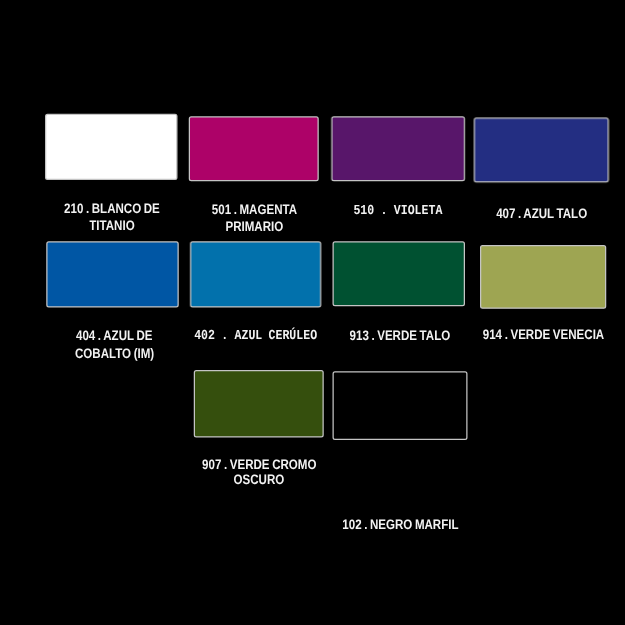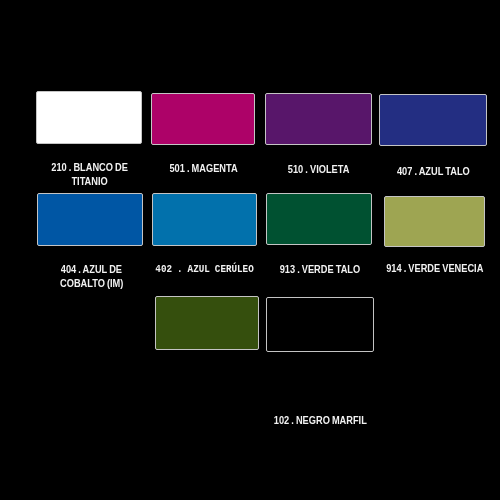--- a/index.html
+++ b/index.html
@@ -23,25 +23,26 @@
     <div class="sw" style="width: 106px; height: 53px; background: rgb(255, 255, 255); border-color: rgb(196, 196, 196);"></div>
     <div class="lbl" style="top: 70px; margin-left: 2.05px; color: rgb(242, 242, 242);">
       <div class="lbl-line"><span>210 . BLANCO DE</span></div>
       <div class="lbl-line"><span>TITANIO</span></div>
     </div>
   </div>
   <div class="cell" style="left: 151.3px; top: 92.7px; width: 104.1px;">
     <div class="sw" style="width: 104.1px; height: 52.8px; background: rgb(173, 2, 104); border-color: rgb(196, 196, 196);"></div>
     <div class="lbl" style="top: 69.8px; margin-left: -0.45px; color: rgb(242, 242, 242);">
       <div class="lbl-line"><span>501 . MAGENTA</span></div>
+      <div class="lbl-line"><span>PRIMARIO</span></div>
     </div>
   </div>
   <div class="cell" style="left: 265.4px; top: 92.8px; width: 106.4px;">
     <div class="sw" style="width: 106.4px; height: 52.2px; background: rgb(88, 22, 106); border-color: rgb(196, 196, 196);"></div>
-    <div class="lbl" style="top: 70.2px; margin-left: 0.4px; color: rgb(242, 242, 242);">
+    <div class="lbl" style="top: 70.2px; margin-left: 0.4px; color: rgb(242, 242, 242); font-family: Liberation Mono, monospace;">
       <div class="lbl-line"><span>510 . VIOLETA</span></div>
     </div>
   </div>
   <div class="cell" style="left: 379.3px; top: 93.7px; width: 107.5px;">
     <div class="sw" style="width: 107.5px; height: 52.3px; background: rgb(35, 46, 130); border-color: rgb(196, 196, 196);"></div>
     <div class="lbl" style="top: 70.9px; margin-left: 0px; color: rgb(242, 242, 242);">
       <div class="lbl-line"><span>407 . AZUL TALO</span></div>
     </div>
   </div>
   <div class="cell" style="left: 37.2px; top: 193.3px; width: 106.1px;">
@@ -65,20 +66,22 @@
   </div>
   <div class="cell" style="left: 384.2px; top: 196.4px; width: 100.4px;">
     <div class="sw" style="width: 100.4px; height: 50.6px; background: rgb(158, 165, 82); border-color: rgb(196, 196, 196);"></div>
     <div class="lbl" style="top: 65.6px; margin-left: 0.3px; color: rgb(242, 242, 242);">
       <div class="lbl-line"><span>914 . VERDE VENECIA</span></div>
     </div>
   </div>
   <div class="cell" style="left: 154.8px; top: 296.2px; width: 104.5px;">
     <div class="sw" style="width: 104.5px; height: 53.7px; background: rgb(53, 79, 13); border-color: rgb(196, 196, 196);"></div>
     <div class="lbl" style="top: 69.9px; margin-left: 0.7px; color: rgb(242, 242, 242); line-height: 12.4px;">
+      <div class="lbl-line"><span>907 . VERDE CROMO</span></div>
+      <div class="lbl-line"><span>OSCURO</span></div>
     </div>
   </div>
   <div class="cell" style="left: 266.4px; top: 297.4px; width: 108px;">
     <div class="sw" style="width: 108px; height: 55px; background: rgb(0, 0, 0); border-color: rgb(196, 196, 196);"></div>
     <div class="lbl" style="top: 72px; margin-left: 0.8px; color: rgb(242, 242, 242); margin-top: 45px;">
       <div class="lbl-line"><span>102 . NEGRO MARFIL</span></div>
     </div>
   </div>
 </div>
 

